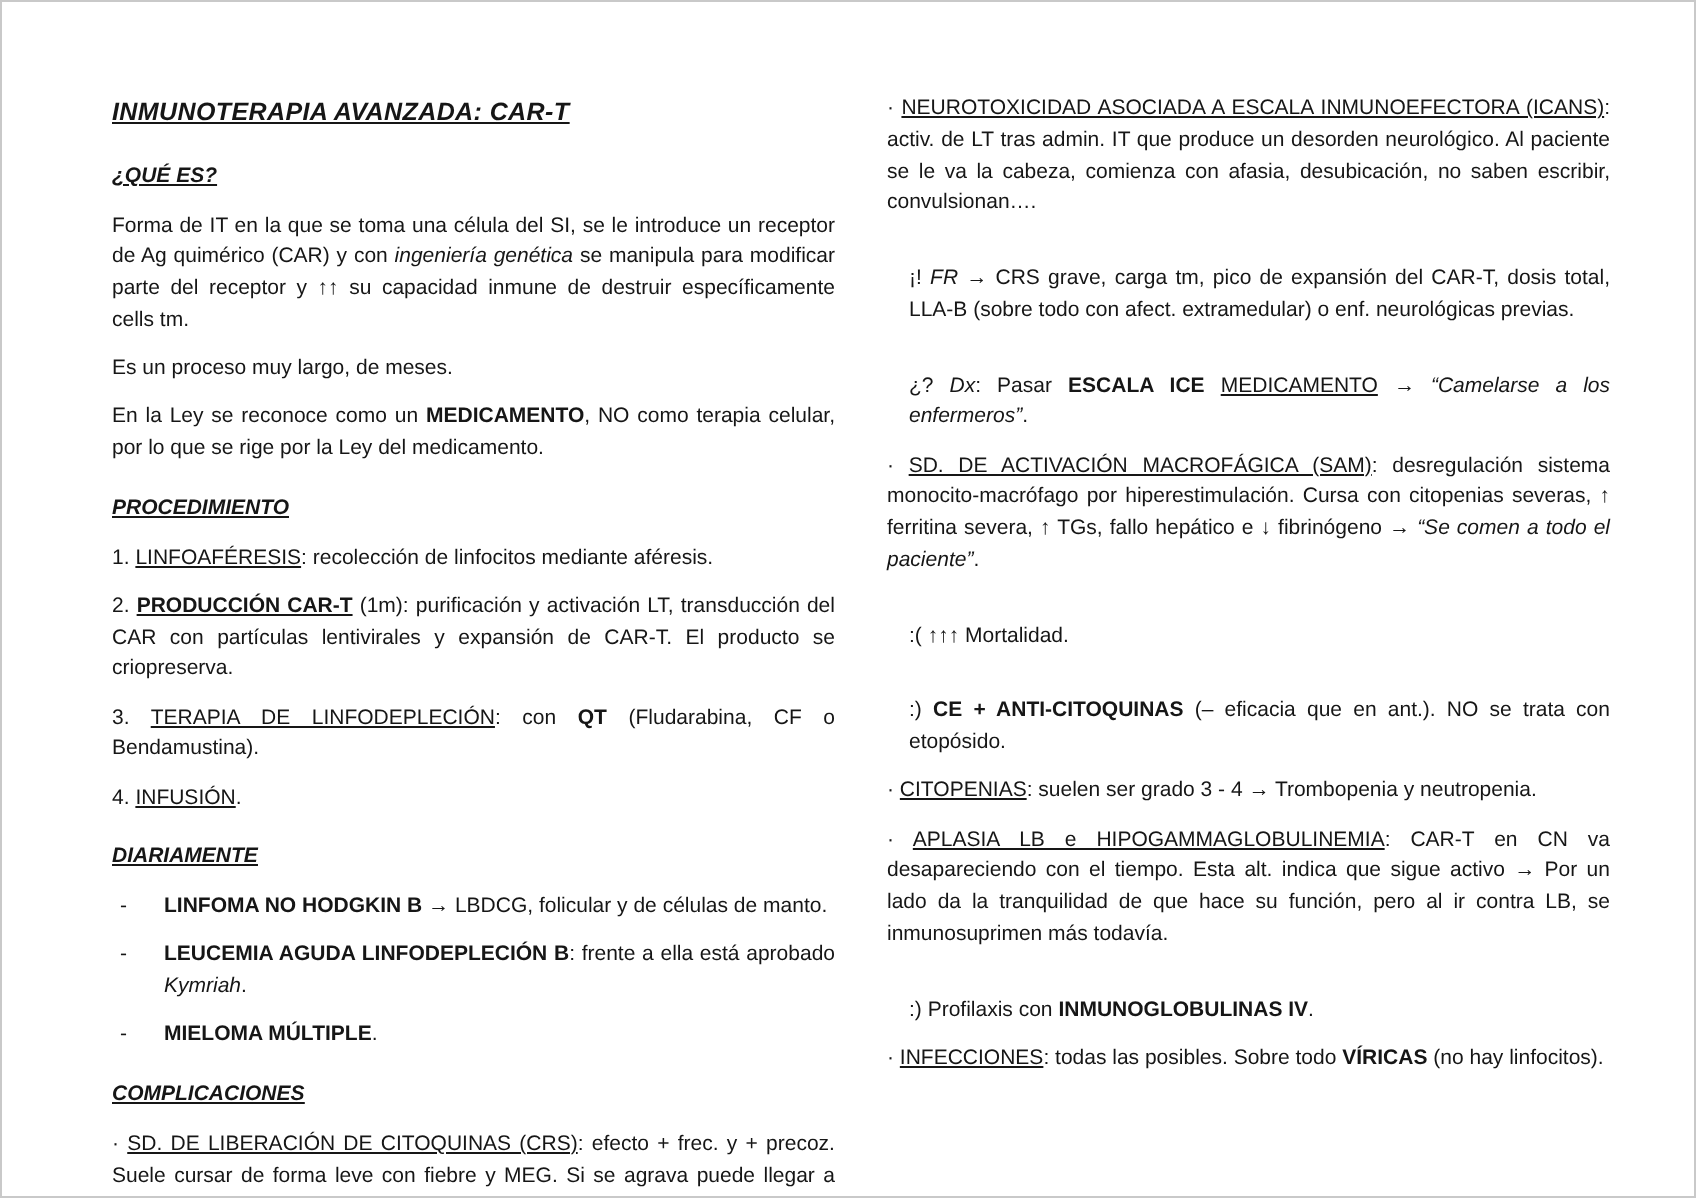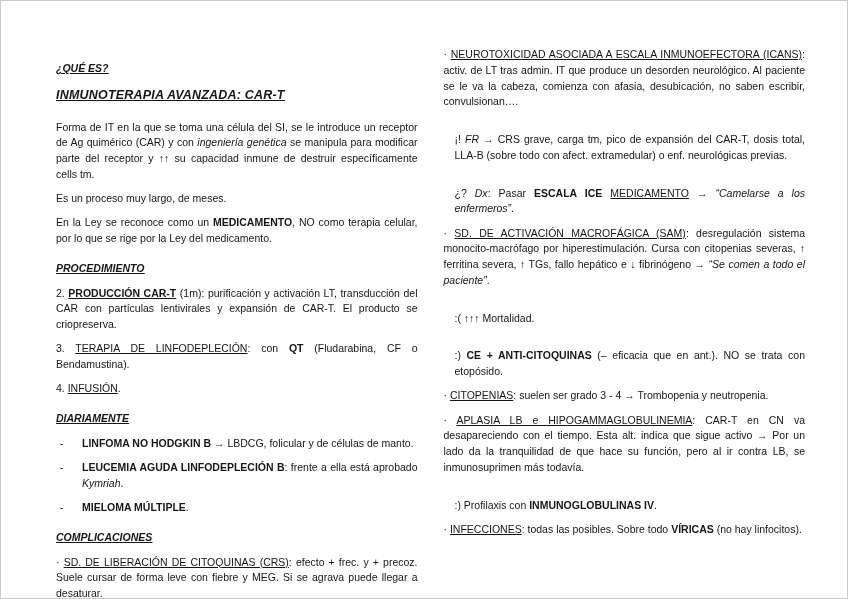--- a/index.html
+++ b/index.html
@@ -47,26 +47,27 @@
   .b { font-weight: bold; }
   .i { font-style: italic; }
   .u { text-decoration: underline; }
 </style>
 </head>
 <body>
 
 <div class="page">
   <div class="columns">
     <div class="col">
+        <div class="block title"><span class="b i u">INMUNOTERAPIA AVANZADA: CAR-T</span></div>
         <div class="block heading"><span class="b i u">¿QUÉ ES?</span></div>
-        <div class="block title"><span class="b i u">INMUNOTERAPIA AVANZADA: CAR-T</span></div>
         <div class="block para"><span>Forma de IT en la que se toma una célula del SI, se le introduce un receptor de Ag quimérico (CAR) y con </span><span class="i">ingeniería genética</span><span> se manipula para modificar parte del receptor y ↑↑ su capacidad inmune de destruir específicamente cells tm.</span></div>
         <div class="block para"><span>Es un proceso muy largo, de meses.</span></div>
         <div class="block para"><span>En la Ley se reconoce como un </span><span class="b">MEDICAMENTO</span><span>, NO como terapia celular, por lo que se rige por la Ley del medicamento.</span></div>
         <div class="block heading"><span class="b i u">PROCEDIMIENTO</span></div>
+        <div class="block para"><span>1. </span><span class="u">LINFOAFÉRESIS</span><span>: recolección de linfocitos mediante aféresis.</span></div>
         <div class="block para"><span>2. </span><span class="b u">PRODUCCIÓN CAR-T</span><span> (1m): purificación y activación LT, transducción del CAR con partículas lentivirales y expansión de CAR-T. El producto se criopreserva.</span></div>
         <div class="block para"><span>3. </span><span class="u">TERAPIA DE LINFODEPLECIÓN</span><span>: con </span><span class="b">QT</span><span> (Fludarabina, CF o Bendamustina).</span></div>
         <div class="block para"><span>4. </span><span class="u">INFUSIÓN</span><span>.</span></div>
         <div class="block heading"><span class="b i u">DIARIAMENTE</span></div>
         <div class="block bullet">
           <span class="marker">-</span>
           <span class="content"><span class="b">LINFOMA NO HODGKIN B</span><span> → LBDCG, folicular y de células de manto.</span></span>
         </div>
         <div class="block bullet">
           <span class="marker">-</span>

